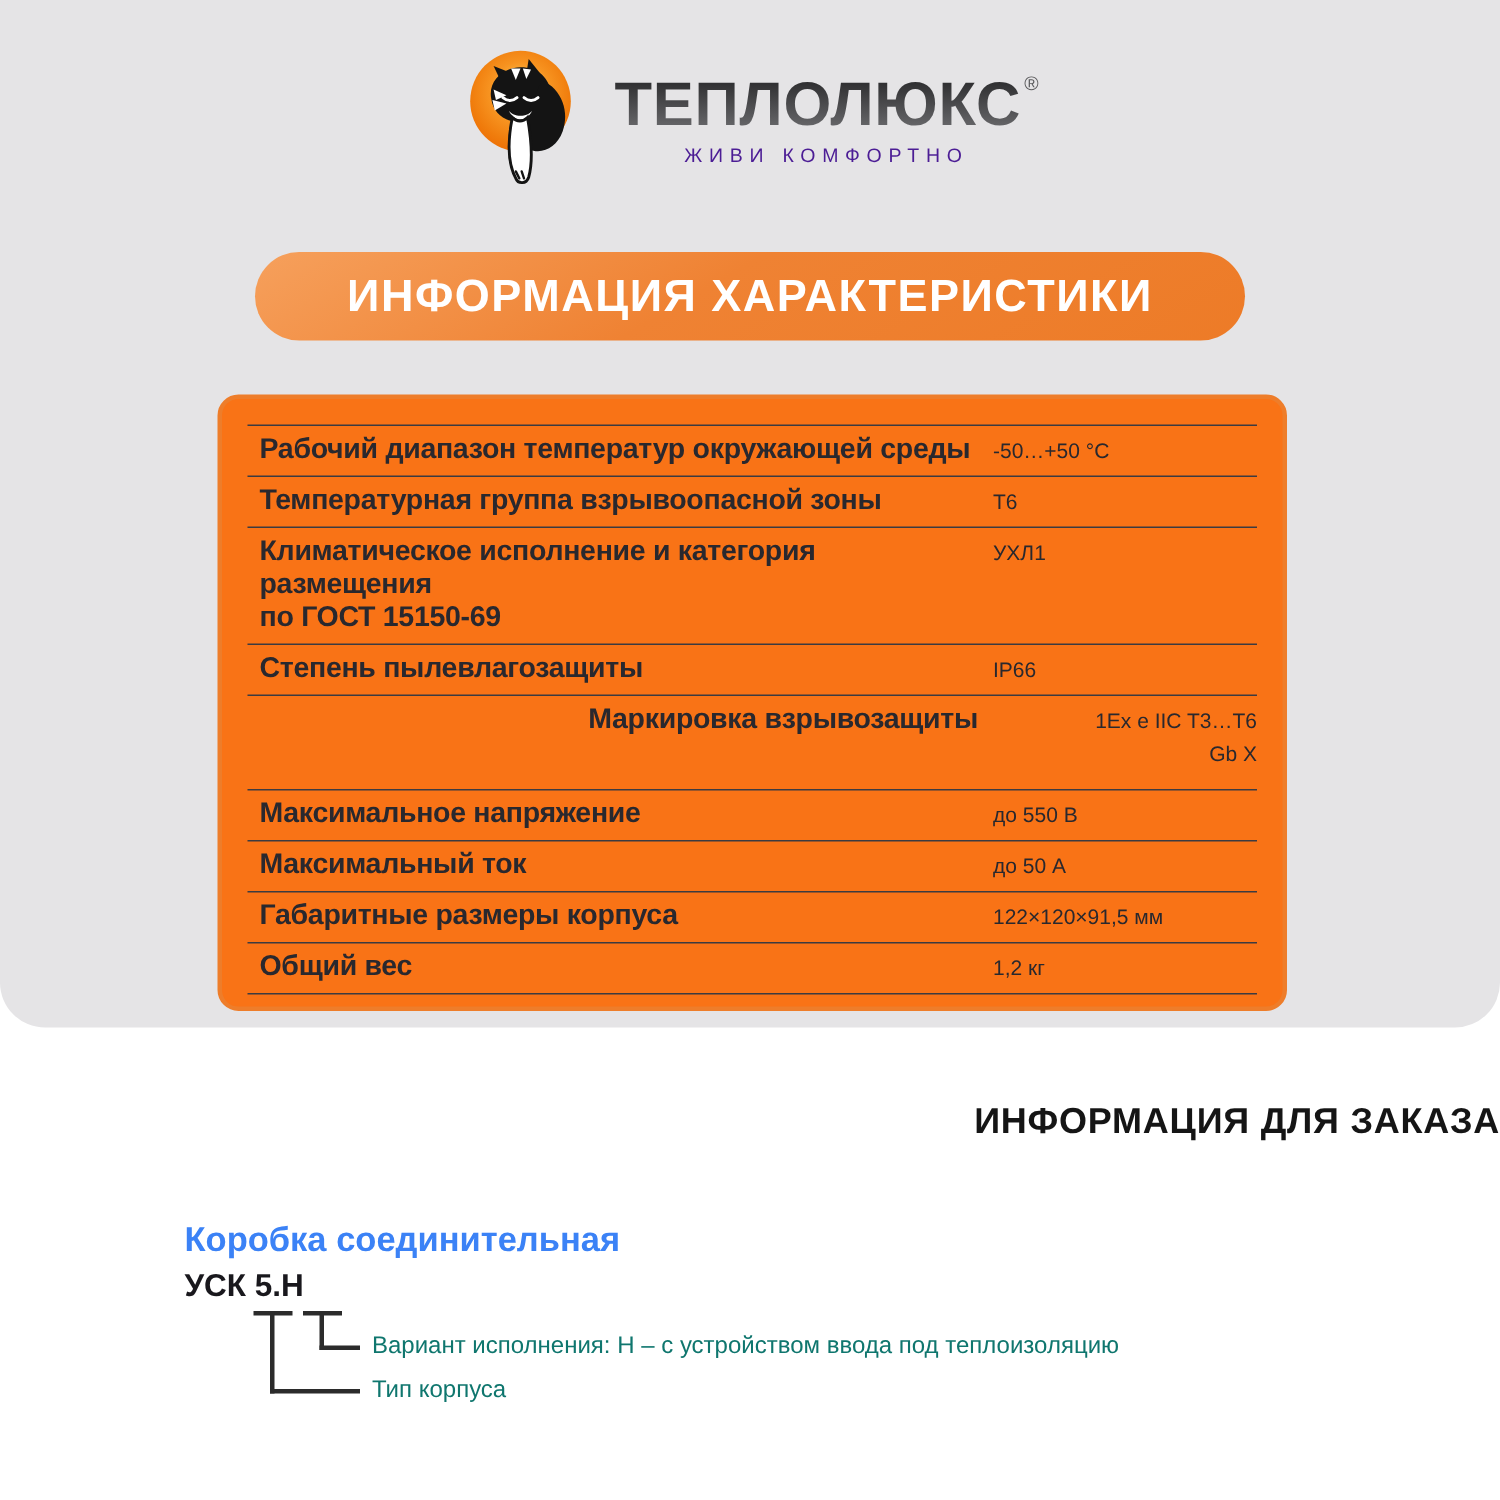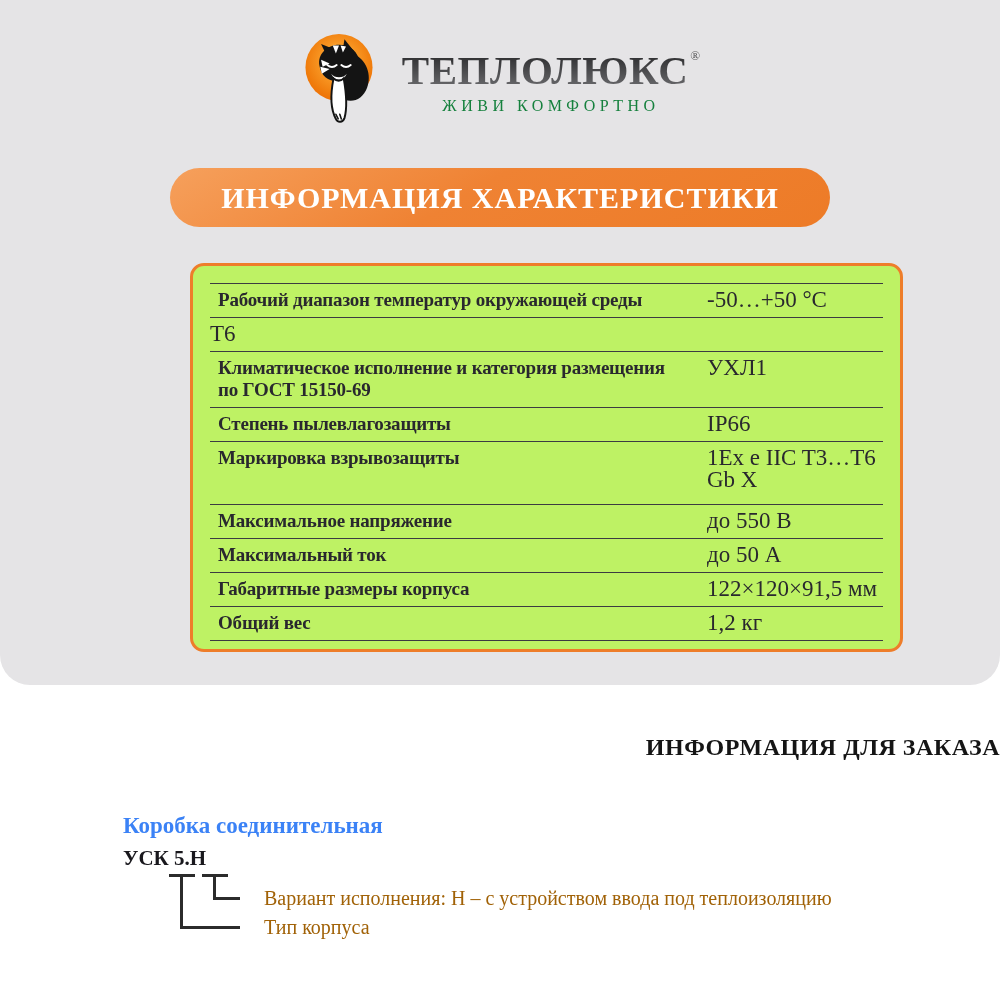--- a/index.html
+++ b/index.html
@@ -1,21 +1,21 @@
 <!DOCTYPE html>
 <html lang="ru"><head>
 <meta charset="utf-8">
 <style>
   html, body { margin: 0; padding: 0; background: #ffffff; }
   .page {
     position: relative;
     width: 1000px; height: 1000px;
     margin: 0 auto;
     background: #ffffff;
-    font-family: Liberation Serif, serif;
+    font-family: Liberation Sans, sans-serif;
     color: #29282e;
     overflow: hidden;
   }
 
   
   .gray-panel {
     position: absolute; top: 0; left: 0;
     width: 1000px; height: 685px;
     background: #e5e4e6;
     border-radius: 0 0 30px 30px;
@@ -35,64 +35,63 @@
     background: linear-gradient(180deg, #2c2c2e 15%, #6b6b6e 90%);
     -webkit-background-clip: text; background-clip: text;
     -webkit-text-fill-color: transparent; color: #3c3c3e;
   }
   .brand-reg {
     font-size: 13px; color: #5a5a5c; vertical-align: top;
     position: relative; top: 2px; margin-left: 2px;
   }
   .brand-tagline {
     margin-top: 3px;
-    font-size: 16px; letter-spacing: 4.5px;
-    color: #15803d; font-weight: 400;
+    font-size: 13px; letter-spacing: 4.5px;
+    color: #4c1d95; font-weight: 400;
   }
 
   
   .banner {
     position: absolute; top: 168px; left: 170px;
     width: 660px; height: 59px;
     border-radius: 30px;
     background: linear-gradient(150deg, #f6a05c 0%, #ef8233 45%, #ed7b27 100%);
     display: flex; align-items: center; justify-content: center;
   }
   .banner-title {
     color: #ffffff; font-size: 30px; font-weight: 700;
     letter-spacing: 1px; white-space: nowrap;
   }
 
   
   .spec-table {
     position: absolute; top: 263px; left: 145px;
     width: 713px; box-sizing: border-box;
-    background: #bef264;
+    background: #f97316;
     border: 3px solid #ee7d2a;
     border-radius: 14px;
     padding: 17px 17px 8px 17px;
-    margin-left: 45px;
   }
   .spec-row {
     display: flex; align-items: flex-start;
     border-bottom: 1.5px solid #3c3b41;
     padding: 5px 0 6px 0;
     min-height: 22px;
     box-sizing: border-box;
   }
   .spec-row:first-child { border-top: 1.5px solid #3c3b41; }
-  .spec-row.tall { padding-bottom: 13px; }
+  .spec-row.tall { padding-bottom: 13px; text-align: right; }
   .spec-label {
     flex: 1 1 auto; padding: 0 10px 0 8px;
     font-size: 19px; font-weight: 700; line-height: 22px;
     letter-spacing: -0.2px; white-space: pre-line;
   }
   .spec-value {
     flex: 0 0 176px; width: 176px;
-    font-size: 23px; font-weight: 400; line-height: 22px;
+    font-size: 14px; font-weight: 400; line-height: 22px;
     white-space: pre-line;
   }
 
   
   .order-title {
     position: absolute; top: 734px; left: 0; right: 0;
     text-align: right;
     font-size: 24px; font-weight: 700; letter-spacing: 0.5px;
     color: #151515;
   }
@@ -106,22 +105,22 @@
   }
   .diagram { position: absolute; top: 874px; left: 123px; width: 870px; height: 80px; }
   .dline { position: absolute; background: #2b2b2b; }
   .d-bar1   { left: 46px; top: 0; width: 26px; height: 3px; }
   .d-vline1 { left: 57px; top: 0; width: 3px;  height: 55px; }
   .d-elb1   { left: 57px; top: 52px; width: 60px; height: 3px; }
   .d-bar2   { left: 79px; top: 0; width: 26px; height: 3px; }
   .d-vline2 { left: 90px; top: 0; width: 3px;  height: 26px; }
   .d-elb2   { left: 90px; top: 23px; width: 27px; height: 3px; }
   .d-label {
-    position: absolute; left: 141px;
-    font-size: 20px; font-weight: 400; color: #a16207;
+    position: absolute; left: 125px;
+    font-size: 16px; font-weight: 400; color: #0f766e;
     white-space: nowrap; line-height: 22px;
   }
   .d-label.variant { top: 13px; }
   .d-label.bodytype { top: 42px; }
 </style>
 </head>
 <body>
 
 <div class="page">
 
@@ -172,20 +171,21 @@
   <div class="banner">
     <span class="banner-title">ИНФОРМАЦИЯ ХАРАКТЕРИСТИКИ</span>
   </div>
 
   <div class="spec-table">
     <div class="spec-row">
       <div class="spec-label">Рабочий диапазон температур окружающей среды</div>
       <div class="spec-value">-50…+50 °C</div>
     </div>
     <div class="spec-row">
+      <div class="spec-label">Температурная группа взрывоопасной зоны</div>
       <div class="spec-value">Т6</div>
     </div>
     <div class="spec-row">
       <div class="spec-label">Климатическое исполнение и категория размещения
 по ГОСТ 15150-69</div>
       <div class="spec-value">УХЛ1</div>
     </div>
     <div class="spec-row">
       <div class="spec-label">Степень пылевлагозащиты</div>
       <div class="spec-value">IP66</div>

